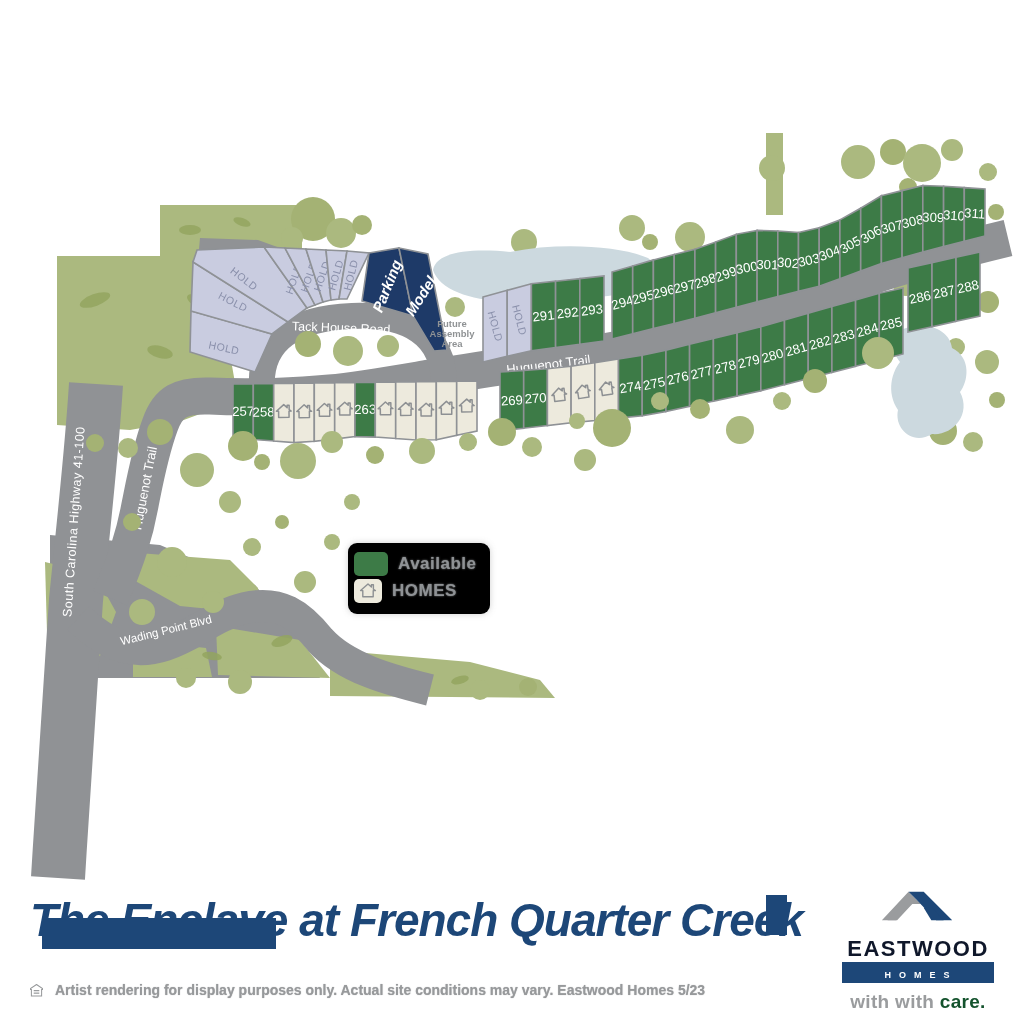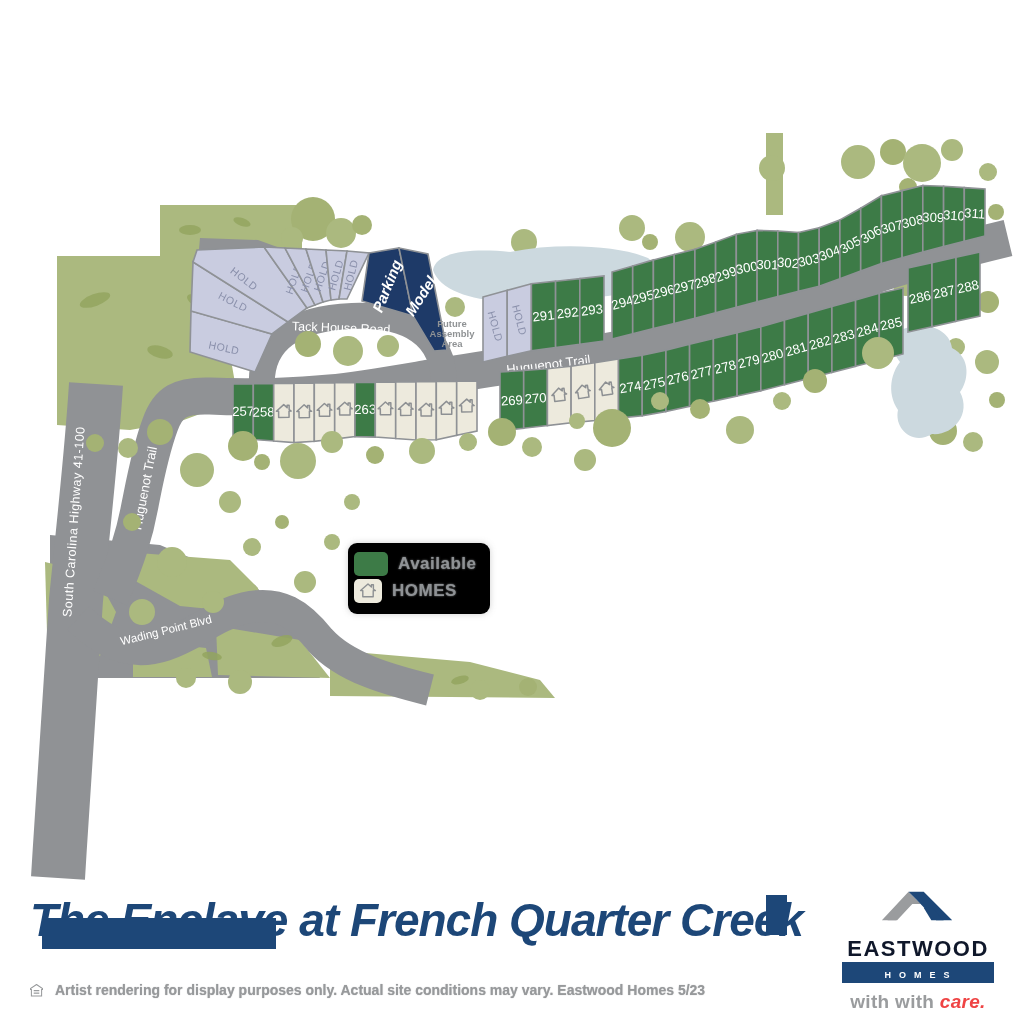--- a/index.html
+++ b/index.html
@@ -24,21 +24,21 @@
   .title-overlay-bar{position:absolute;left:766px;top:10px;width:21px;height:40px;background:#1d4778;}
   .disclaimer{position:absolute;left:30px;top:97px;font-size:14px;font-weight:bold;color:#97999b;
               text-shadow:0 0 1px rgba(151,153,155,.8);display:flex;align-items:center;gap:12px;}
   
   .logo{position:absolute;right:26px;top:1px;width:152px;text-align:center;}
   .logo-name{color:#0f172a;font-size:22px;font-weight:bold;letter-spacing:1.5px;line-height:1;margin-top:10px;}
   .logo-homes{background:#1d4778;color:#fff;font-size:9px;font-weight:bold;letter-spacing:8px;
               padding:8px 0 3px 6px;margin-top:2px;}
   .logo-tagline{margin-top:8px;font-size:19px;font-weight:bold;letter-spacing:.3px;}
   .logo-tagline .g{color:#9a9c9e;}
-  .logo-tagline .b{color:#ef4444;font-style:italic;}
+  .logo-tagline .b{color:#14532d;}
 </style>
 </head>
 <body>
 
 <div class="stage">
 
   <svg id="map" width="1020" height="880" viewBox="0 0 1020 880">
 
     <g id="veg">
       <rect x="160" y="205" width="142" height="53" fill="#abb97f"></rect>

